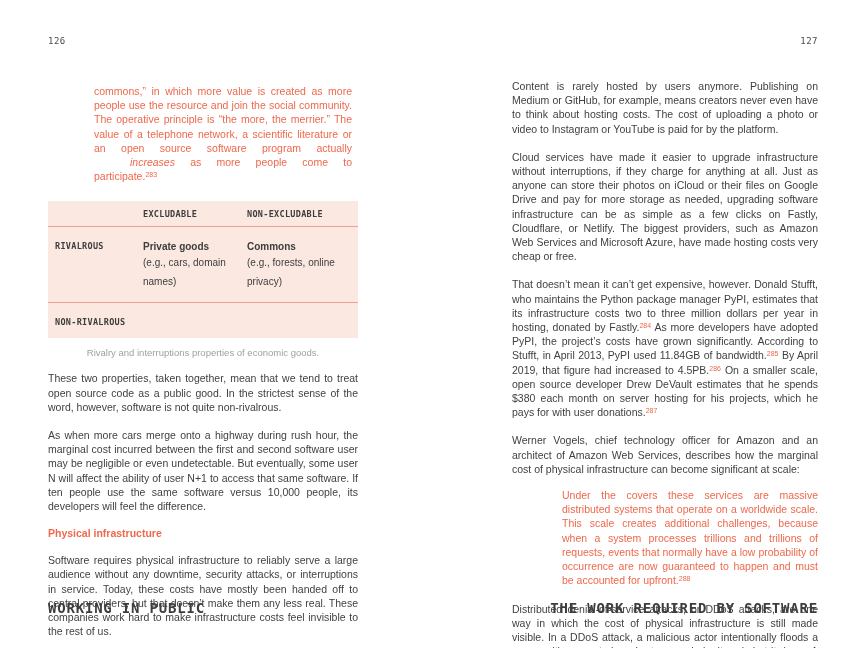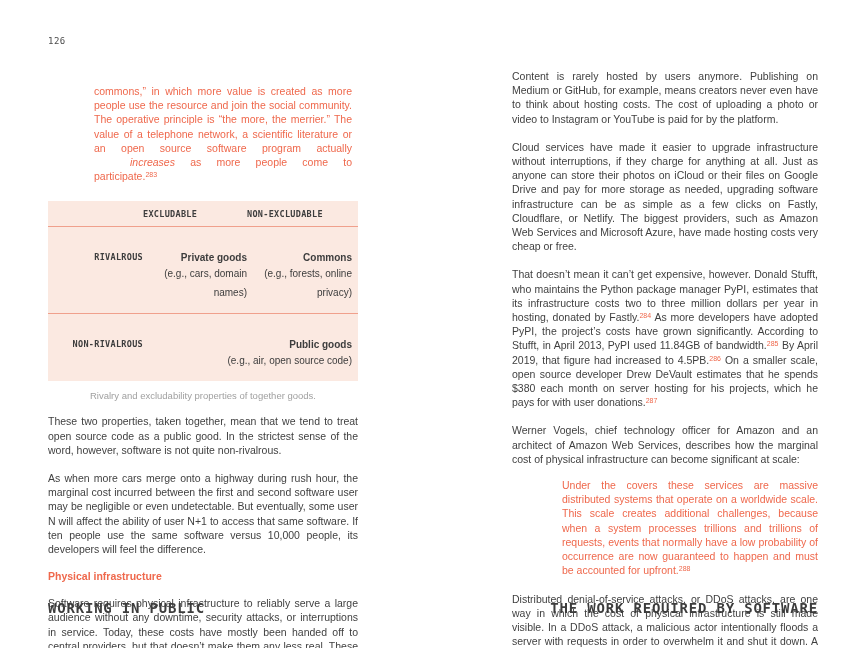--- a/index.html
+++ b/index.html
@@ -33,21 +33,21 @@
   .section-heading{margin-top:14px;color:var(--accent);font-weight:bold;font-size:10.5px;}
 
   
   .goods-table{margin-top:18px;background:var(--tableBg);width:100%;}
   .t-row{display:flex;padding:0 6px 0 7px;}
   .t-col1{width:88px;flex:0 0 88px;}
   .t-col2{width:104px;flex:0 0 104px;}
   .t-col3{flex:1;}
   .t-head{padding-top:8px;padding-bottom:7px;}
   .t-mono{font-family:"DejaVu Sans Mono", monospace;font-size:8.5px;font-weight:bold;letter-spacing:0.3px;color:#3d3d3d;}
-  .t-body-row{border-top:1.5px solid var(--rule);padding-top:24px;padding-bottom:11px;text-align:right;}
+  .t-body-row{border-top:1.5px solid var(--rule);padding-top:13px;padding-bottom:11px;}
   .t-title{font-weight:bold;font-size:10px;line-height:13px;color:#3d3d3d;}
   .t-detail{font-size:10px;line-height:19px;color:#3d3d3d;}
   .t-label{padding-top:1px;}
 
   .table-caption{margin-top:9px;text-align:center;color:var(--muted);font-size:9.5px;}
 
   .footer{position:absolute;top:600px;font-family:"DejaVu Sans Mono", monospace;font-size:14px;font-weight:bold;letter-spacing:0.8px;color:#3d3d3d;}
   .footer-left{left:48px;}
   .footer-right{right:46px;text-align:right;}
 </style>
@@ -73,38 +73,35 @@
           <div class="t-title">Private goods</div>
           <div class="t-detail">(e.g., cars, domain names)</div>
         </div>
         <div class="t-col3">
           <div class="t-title">Commons</div>
           <div class="t-detail">(e.g., forests, online privacy)</div>
         </div>
       </div>
       <div class="t-row t-body-row">
         <div class="t-col1 t-mono t-label">NON-RIVALROUS</div>
-        <div class="t-col3">
-          <div class="t-title">Public goods</div>
-          <div class="t-detail">(e.g., air, open source code)</div>
-        </div>
       </div>
     </div>
-    <div class="table-caption">Rivalry and excludability properties of together goods.</div>
+    <div class="table-caption">Rivalry and interruptions properties of economic goods.</div>
 
     <div class="para" style="margin-top:13px;">These two properties, taken together, mean that we tend to treat open source code as a public good. In the strictest sense of the word, however, software is not quite non-rivalrous.</div>
 
     <div class="para"><span>As when more cars merge onto a highway during rush hour, the marginal cost incurred between the first and second software user may be negligible or even undetectable. But eventually, some user </span><span class="it">N</span><span> will affect the ability of user </span><span class="it">N+1</span><span> to access that same software. If ten people use the same software versus 10,000 people, its developers will feel the difference.</span></div>
 
     <div class="section-heading">Physical infrastructure</div>
 
     <div class="para">Software requires physical infrastructure to reliably serve a large audience without any downtime, security attacks, or interruptions in service. Today, these costs have mostly been handed off to central providers, but that doesn’t make them any less real. These companies work hard to make infrastructure costs feel invisible to the rest of us.</div>
   </div>
 
   <div class="page-right">
+    <div class="pagenum right">127</div>
 
     <div class="para first" style="margin-top:33px;">Content is rarely hosted by users anymore. Publishing on Medium or GitHub, for example, means creators never even have to think about hosting costs. The cost of uploading a photo or video to Instagram or YouTube is paid for by the platform.</div>
 
     <div class="para">Cloud services have made it easier to upgrade infrastructure without interruptions, if they charge for anything at all. Just as anyone can store their photos on iCloud or their files on Google Drive and pay for more storage as needed, upgrading software infrastructure can be as simple as a few clicks on Fastly, Cloudflare, or Netlify. The biggest providers, such as Amazon Web Services and Microsoft Azure, have made hosting costs very cheap or free.</div>
 
     <div class="para"><span>That doesn’t mean it can’t get expensive, however. Donald Stufft, who maintains the Python package manager PyPI, estimates that its infrastructure costs two to three million dollars per year in hosting, donated by Fastly.</span><span class="sup">284</span><span> As more developers have adopted PyPI, the project’s costs have grown significantly. According to Stufft, in April 2013, PyPI used 11.84GB of bandwidth.</span><span class="sup">285</span><span> By April 2019, that figure had increased to 4.5PB.</span><span class="sup">286</span><span> On a smaller scale, open source developer Drew DeVault estimates that he spends $380 each month on server hosting for his projects, which he pays for with user donations.</span><span class="sup">287</span></div>
 
     <div class="para">Werner Vogels, chief technology officer for Amazon and an architect of Amazon Web Services, describes how the marginal cost of physical infrastructure can become significant at scale:</div>
 
     <div class="blockquote"><span>Under the covers these services are massive distributed systems that operate on a worldwide scale. This scale creates additional challenges, because when a system processes trillions and trillions of requests, events that normally have a low probability of occurrence are now guaranteed to happen and must be accounted for upfront.</span><span class="sup">288</span></div>

